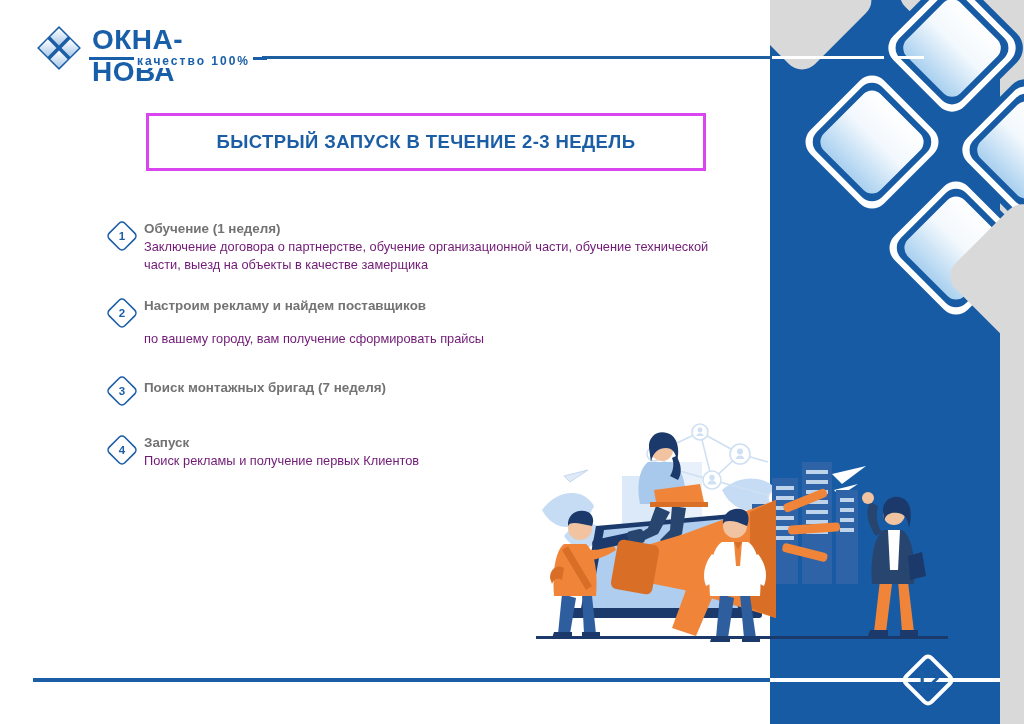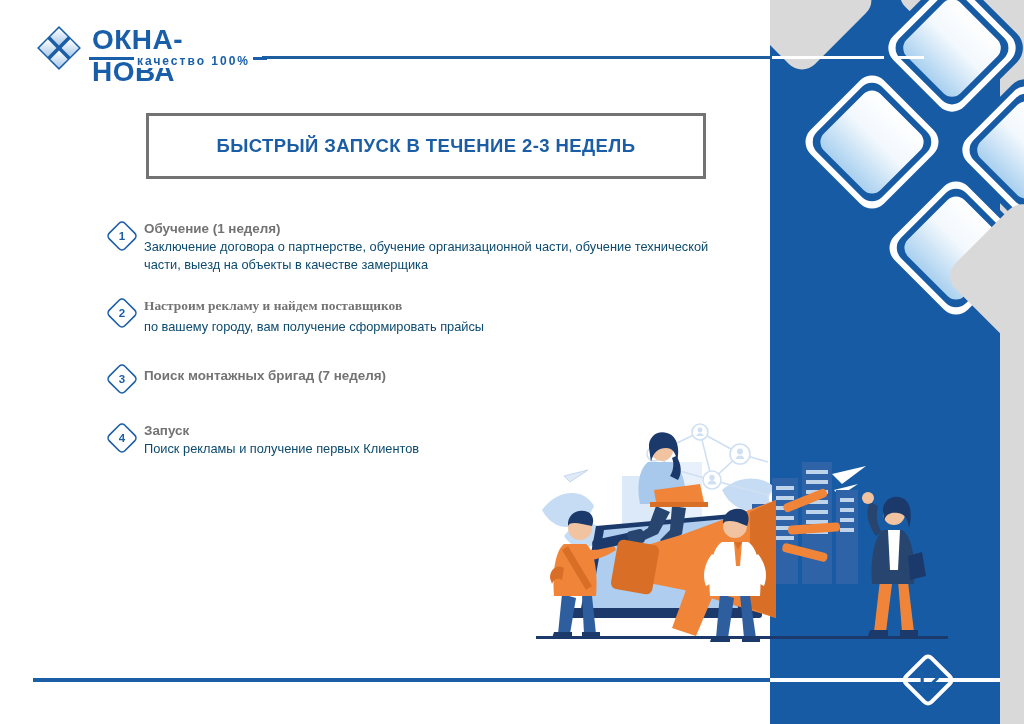--- a/index.html
+++ b/index.html
@@ -74,22 +74,22 @@
   }
   .header-rule-stub2 {
     position:absolute; left:898px; top:56px;
     width:26px; height:3px; background:#ffffff;
     z-index:4;
   }
 
   
   .title-box {
     position:absolute; left:146px; top:113px;
-    width:560px; height:66px;
-    border:3px solid #737373;
+    width:560px; height:58px;
+    border:3px solid #d946ef;
     background:#ffffff;
     display:flex; align-items:center; justify-content:center;
     z-index:5;
   }
   .title-text {
     font-size:18.5px; font-weight:bold; letter-spacing:0.4px;
     color:#1b5ea6; white-space:nowrap;
   }
 
   
@@ -104,21 +104,21 @@
     position:absolute; left:0; top:0; width:34px; height:34px;
     display:flex; align-items:center; justify-content:center;
     font-size:11.5px; font-weight:600; color:#1b5ea6;
   }
   .step-body { padding-left:5px; padding-top:2px; }
   .step-title {
     font-size:13.4px; font-weight:bold; color:#737373;
     line-height:17px; margin-bottom:1px;
   }
   .step-desc {
-    font-size:12.8px; color:#0c4a6e; line-height:17.5px;
+    font-size:12.8px; color:#701a75; line-height:17.5px;
     font-weight:400;
   }
 
   
   .footer-rule {
     position:absolute; left:33px; top:678px;
     width:737px; height:4px; background:#1b5ea6; z-index:5;
   }
   .footer-rule-white {
     position:absolute; left:770px; top:678px;
@@ -252,21 +252,21 @@
     <div class="step" style="margin-bottom:25px;">
       <div class="step-badge">
         <svg width="34" height="34" viewBox="0 0 34 34">
           <g transform="translate(17,17) rotate(45)">
             <rect x="-11" y="-11" width="22" height="22" rx="4" fill="none" stroke="#1b5ea6" stroke-width="1.6"></rect>
           </g>
         </svg>
         <span class="num">2</span>
       </div>
       <div class="step-body">
-        <div class="step-title" style="margin-bottom:4px;font-family:Liberation Serif, serif;">Настроим рекламу и найдем поставщиков</div>
+        <div class="step-title" style="margin-bottom:16px;">Настроим рекламу и найдем поставщиков</div>
         <div class="step-desc">по вашему городу, вам получение сформировать прайсы</div>
       </div>
     </div>
 
     <div class="step" style="margin-bottom:24px;">
       <div class="step-badge">
         <svg width="34" height="34" viewBox="0 0 34 34">
           <g transform="translate(17,17) rotate(45)">
             <rect x="-11" y="-11" width="22" height="22" rx="4" fill="none" stroke="#1b5ea6" stroke-width="1.6"></rect>
           </g>

